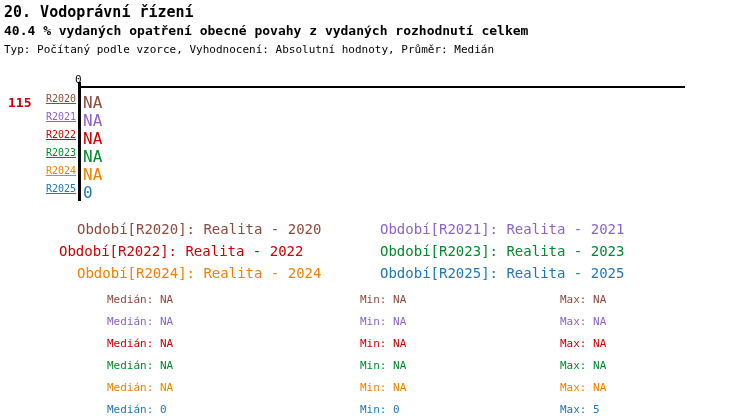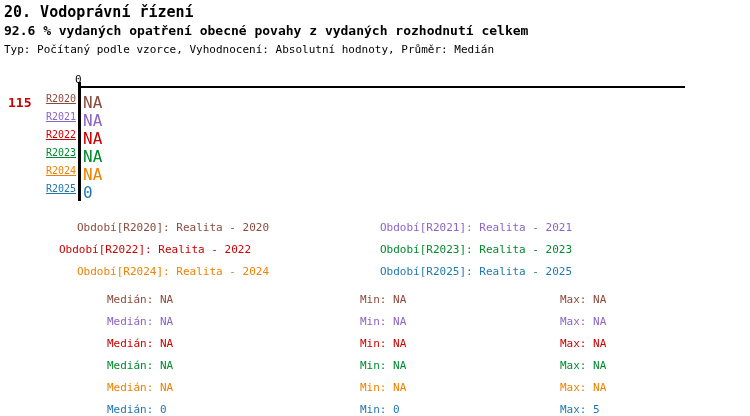--- a/index.html
+++ b/index.html
@@ -64,31 +64,31 @@
     width: 56px;
     text-align: right;
     font-size: 10px;
     text-decoration: underline;
   }
   .series-value {
     font-size: 16px;
   }
 
   
-  .legend-entry { font-size: 11px; }
+  .legend-entry { font-size: 14px; }
 
   
   .stat-cell { font-size: 11px; padding-left: 30px; }
 </style>
 </head>
 <body>
 
 <div class="abs" id="title-main">20. Vodoprávní řízení</div>
 
-<div class="abs" id="title-sub">92.6 % vydaných opatření obecné povahy z vydaných rozhodnutí celkem</div>
+<div class="abs" id="title-sub">40.4 % vydaných opatření obecné povahy z vydaných rozhodnutí celkem</div>
 
 <div class="abs" id="meta-line">Typ: Počítaný podle vzorce, Vyhodnocení: Absolutní hodnoty, Průměr: Medián</div>
 
 <div class="abs" id="plot-area">
 
   <div class="abs" id="axis-origin-label">0</div>
 
   <div class="abs" id="axis-x"></div>
   <div class="abs" id="axis-y"></div>
 

